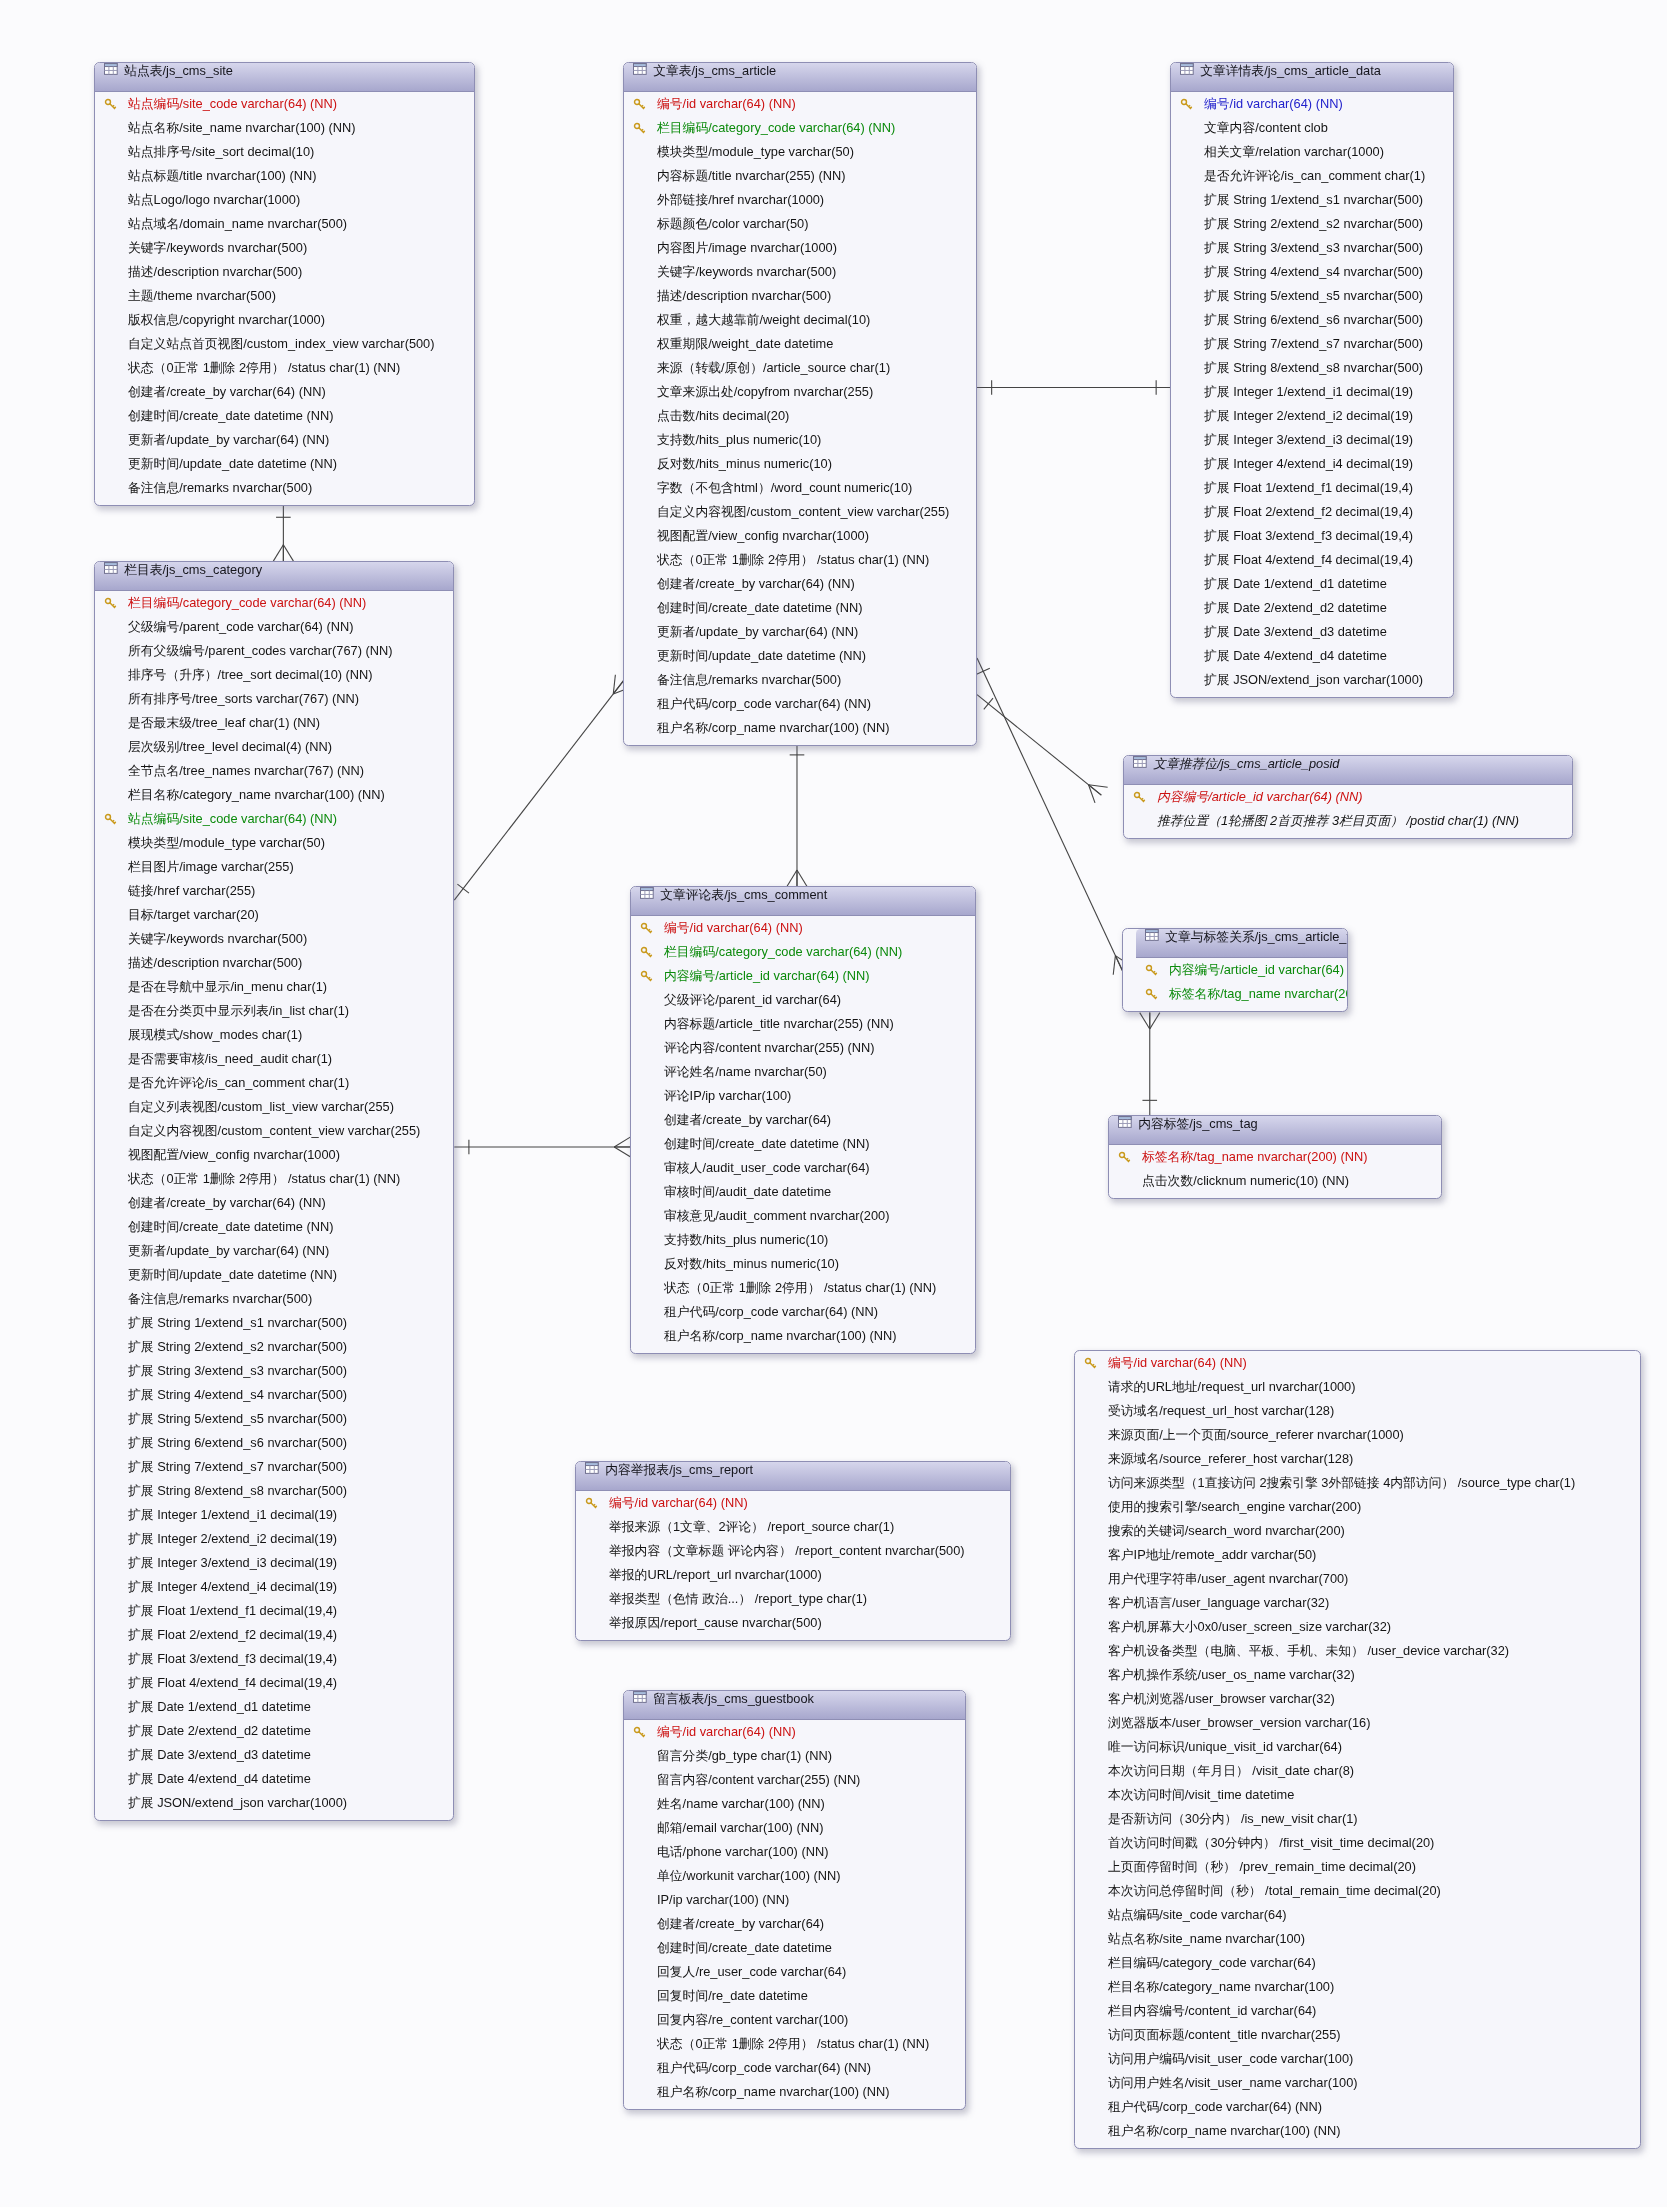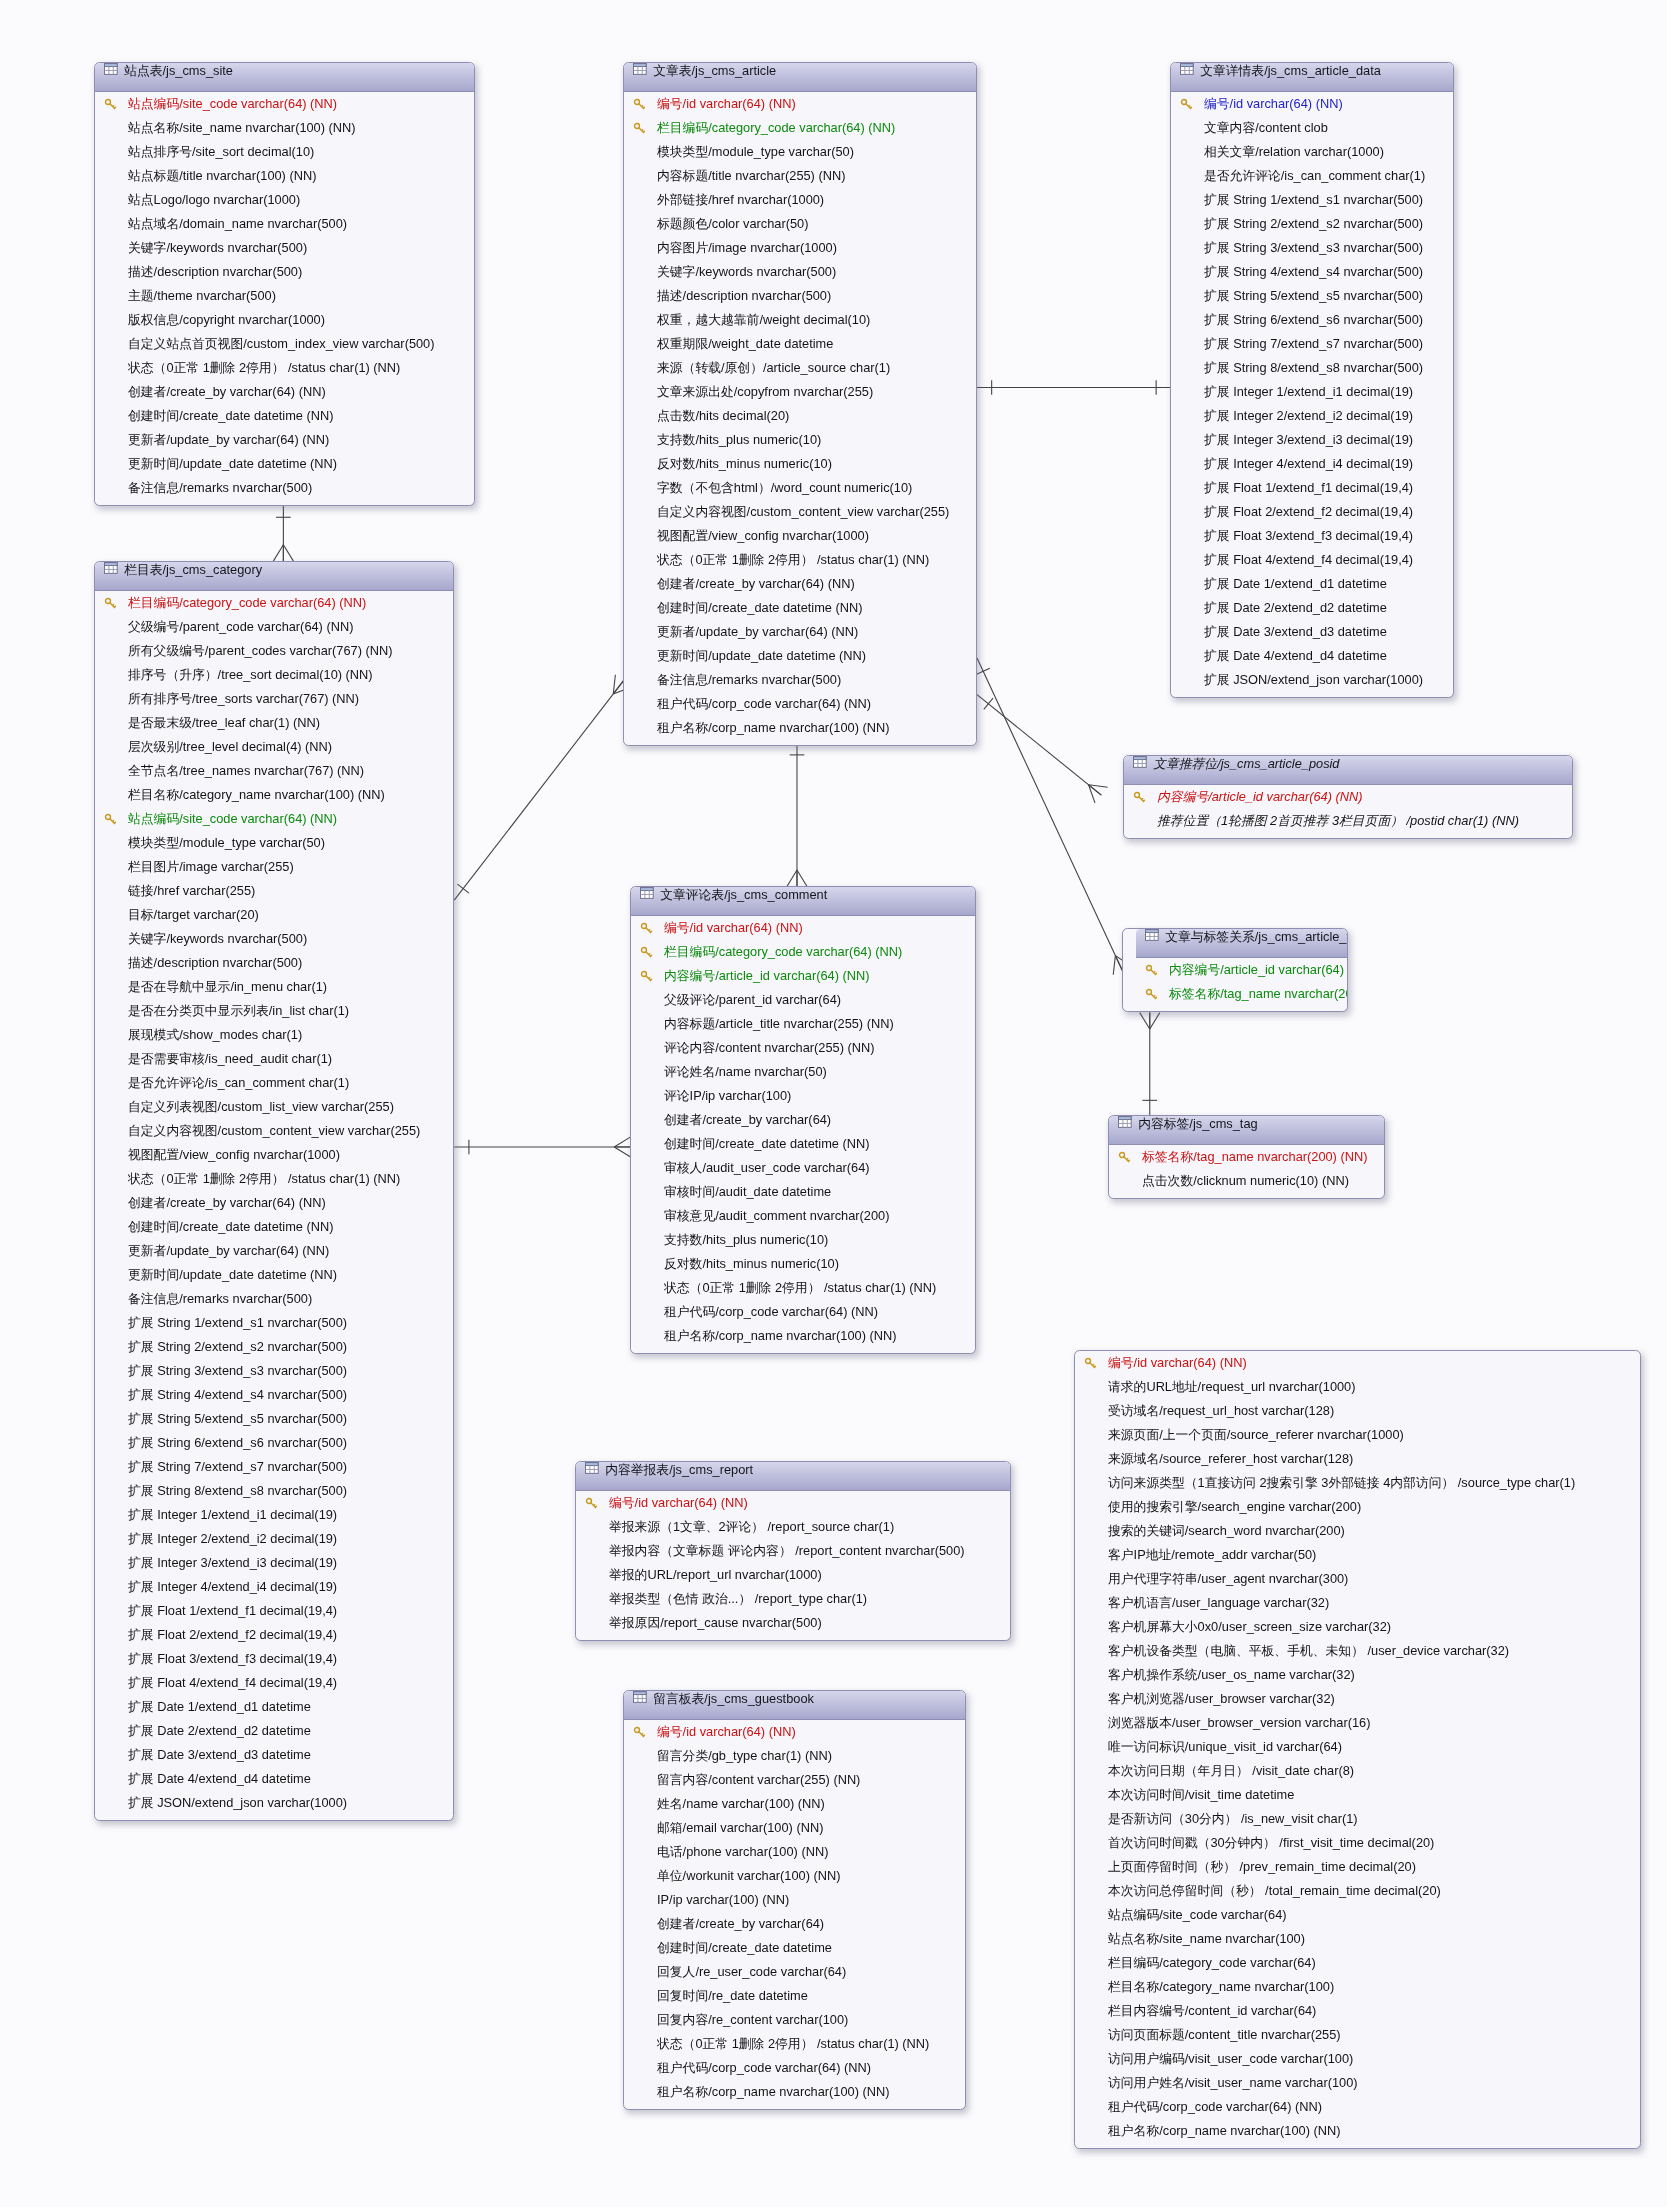--- a/index.html
+++ b/index.html
@@ -317,21 +317,21 @@
         <div class="trow fk"><svg class="key" viewBox="0 0 16 16">
             <circle cx="5" cy="5" r="3.1"></circle>
             <path d="M7.3 7.3 L13.8 13.8 M10.8 10.8 L12.6 9 M12.9 12.9 L14.7 11.1"></path>
           </svg><span class="ctext">内容编号/article_id varchar(64) (NN)</span></div>
         <div class="trow fk"><svg class="key" viewBox="0 0 16 16">
             <circle cx="5" cy="5" r="3.1"></circle>
             <path d="M7.3 7.3 L13.8 13.8 M10.8 10.8 L12.6 9 M12.9 12.9 L14.7 11.1"></path>
           </svg><span class="ctext">标签名称/tag_name nvarchar(200) (NN)</span></div>
       </div>
     </div>
-    <div class="table" style="left: 1108px; top: 1115px; width: 277px;">
+    <div class="table" style="left: 1108px; top: 1115px; width: 334px;">
       <div class="thead">
         <svg class="ticon" viewBox="0 0 14 12">
           <rect x="0.5" y="0.5" width="13" height="11" fill="#ffffff" stroke="#6f6f8e"></rect>
           <rect x="0.5" y="0.5" width="13" height="3" fill="#a8bddd" stroke="#6f6f8e"></rect>
           <line x1="0.5" y1="7.5" x2="13.5" y2="7.5" stroke="#9a9ab5"></line>
           <line x1="5" y1="3.5" x2="5" y2="11.5" stroke="#9a9ab5"></line>
           <line x1="9.5" y1="3.5" x2="9.5" y2="11.5" stroke="#9a9ab5"></line>
         </svg>
         <span class="ttitle">内容标签/js_cms_tag</span>
       </div>
@@ -447,21 +447,21 @@
             <path d="M7.3 7.3 L13.8 13.8 M10.8 10.8 L12.6 9 M12.9 12.9 L14.7 11.1"></path>
           </svg><span class="ctext">编号/id varchar(64) (NN)</span></div>
         <div class="trow col"><span class="ctext">请求的URL地址/request_url nvarchar(1000)</span></div>
         <div class="trow col"><span class="ctext">受访域名/request_url_host varchar(128)</span></div>
         <div class="trow col"><span class="ctext">来源页面/上一个页面/source_referer nvarchar(1000)</span></div>
         <div class="trow col"><span class="ctext">来源域名/source_referer_host varchar(128)</span></div>
         <div class="trow col"><span class="ctext">访问来源类型（1直接访问 2搜索引擎 3外部链接 4内部访问） /source_type char(1)</span></div>
         <div class="trow col"><span class="ctext">使用的搜索引擎/search_engine varchar(200)</span></div>
         <div class="trow col"><span class="ctext">搜索的关键词/search_word nvarchar(200)</span></div>
         <div class="trow col"><span class="ctext">客户IP地址/remote_addr varchar(50)</span></div>
-        <div class="trow col"><span class="ctext">用户代理字符串/user_agent nvarchar(300)</span></div>
+        <div class="trow col"><span class="ctext">用户代理字符串/user_agent nvarchar(700)</span></div>
         <div class="trow col"><span class="ctext">客户机语言/user_language varchar(32)</span></div>
         <div class="trow col"><span class="ctext">客户机屏幕大小0x0/user_screen_size varchar(32)</span></div>
         <div class="trow col"><span class="ctext">客户机设备类型（电脑、平板、手机、未知） /user_device varchar(32)</span></div>
         <div class="trow col"><span class="ctext">客户机操作系统/user_os_name varchar(32)</span></div>
         <div class="trow col"><span class="ctext">客户机浏览器/user_browser varchar(32)</span></div>
         <div class="trow col"><span class="ctext">浏览器版本/user_browser_version varchar(16)</span></div>
         <div class="trow col"><span class="ctext">唯一访问标识/unique_visit_id varchar(64)</span></div>
         <div class="trow col"><span class="ctext">本次访问日期（年月日） /visit_date char(8)</span></div>
         <div class="trow col"><span class="ctext">本次访问时间/visit_time datetime</span></div>
         <div class="trow col"><span class="ctext">是否新访问（30分内） /is_new_visit char(1)</span></div>

